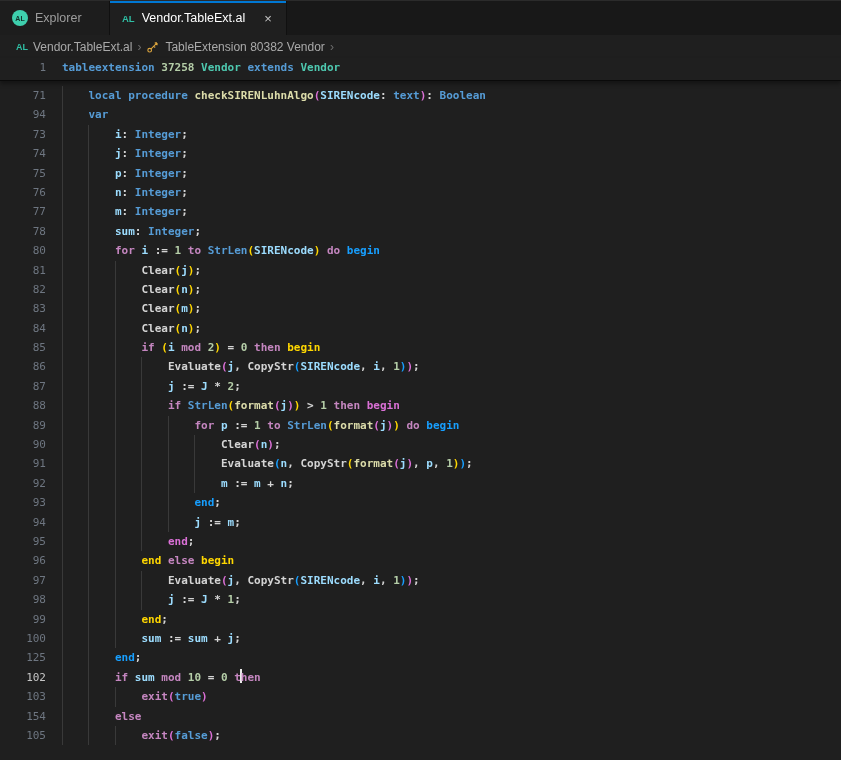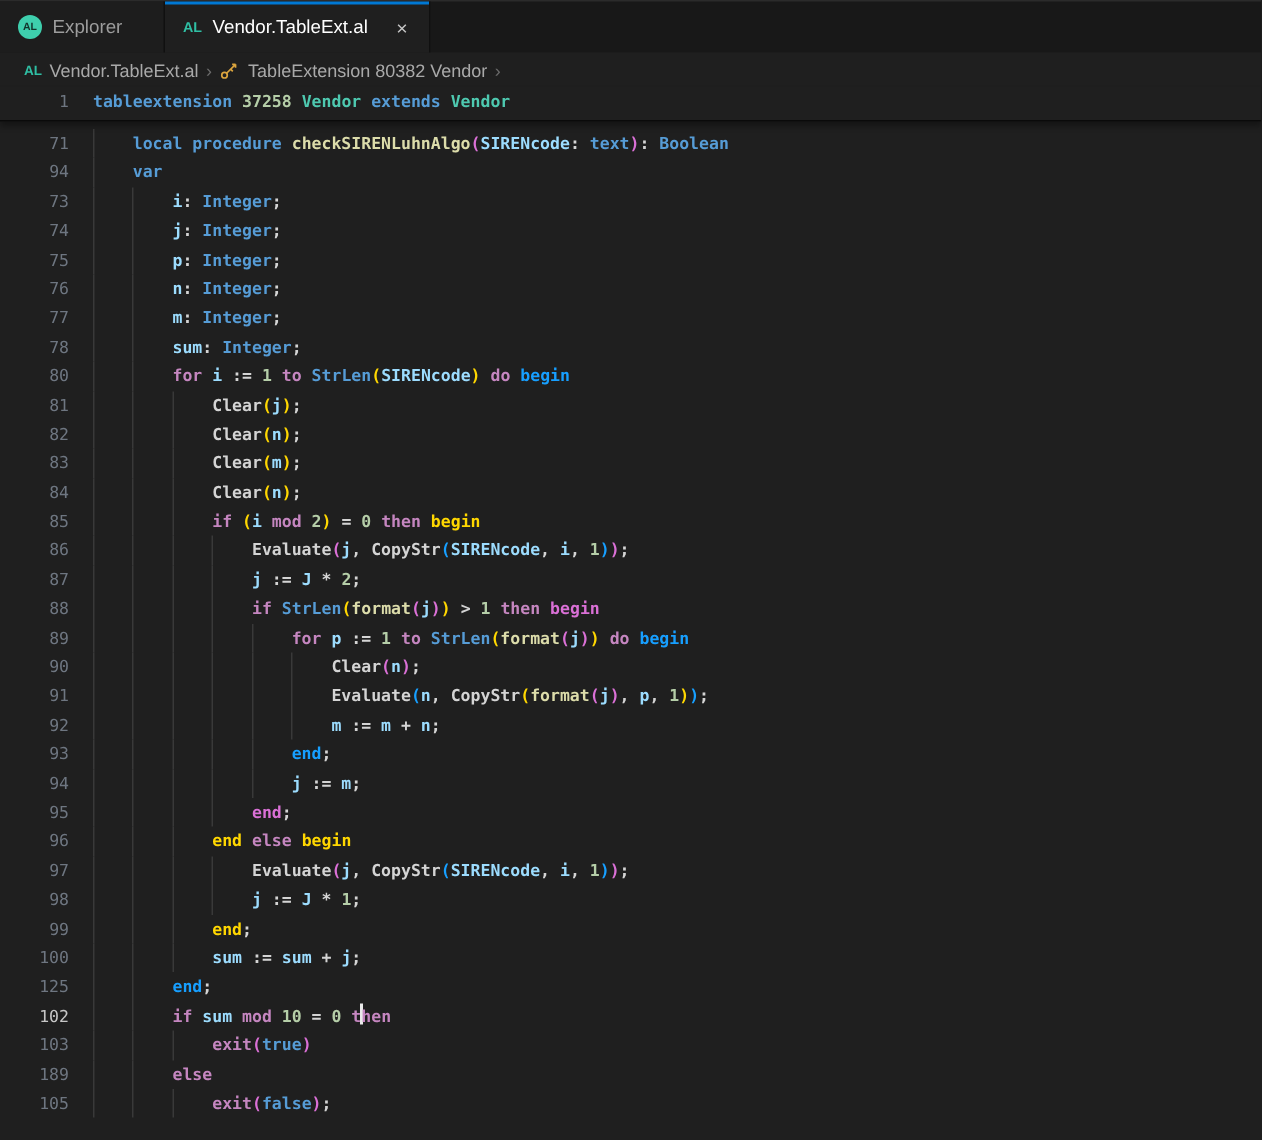--- a/index.html
+++ b/index.html
@@ -95,17 +95,17 @@
       <div class="row"><div class="gutter">94</div><div class="codecell mono"><span class="guide" style="left: 0px; background: rgb(57, 57, 57);"></span><span class="guide" style="left: 26.48px; background: rgb(57, 57, 57);"></span><span class="guide" style="left: 52.96px; background: rgb(57, 57, 57);"></span><span class="guide" style="left: 79.44px; background: rgb(57, 57, 57);"></span><span class="guide" style="left: 105.92px; background: rgb(57, 57, 57);"></span>                    <span style="color: rgb(156, 220, 254);">j</span><span style="color: rgb(212, 212, 212);"> := </span><span style="color: rgb(156, 220, 254);">m</span><span style="color: rgb(212, 212, 212);">;</span></div></div>
       <div class="row"><div class="gutter">95</div><div class="codecell mono"><span class="guide" style="left: 0px; background: rgb(57, 57, 57);"></span><span class="guide" style="left: 26.48px; background: rgb(57, 57, 57);"></span><span class="guide" style="left: 52.96px; background: rgb(57, 57, 57);"></span><span class="guide" style="left: 79.44px; background: rgb(57, 57, 57);"></span>                <span style="color: rgb(218, 112, 214);">end</span><span style="color: rgb(212, 212, 212);">;</span></div></div>
       <div class="row"><div class="gutter">96</div><div class="codecell mono"><span class="guide" style="left: 0px; background: rgb(57, 57, 57);"></span><span class="guide" style="left: 26.48px; background: rgb(57, 57, 57);"></span><span class="guide" style="left: 52.96px; background: rgb(57, 57, 57);"></span>            <span style="color: rgb(255, 215, 0);">end </span><span style="color: rgb(197, 134, 192);">else </span><span style="color: rgb(255, 215, 0);">begin</span></div></div>
       <div class="row"><div class="gutter">97</div><div class="codecell mono"><span class="guide" style="left: 0px; background: rgb(57, 57, 57);"></span><span class="guide" style="left: 26.48px; background: rgb(57, 57, 57);"></span><span class="guide" style="left: 52.96px; background: rgb(57, 57, 57);"></span><span class="guide" style="left: 79.44px; background: rgb(57, 57, 57);"></span>                <span style="color: rgb(212, 212, 212);">Evaluate</span><span style="color: rgb(218, 112, 214);">(</span><span style="color: rgb(156, 220, 254);">j</span><span style="color: rgb(212, 212, 212);">, </span><span style="color: rgb(212, 212, 212);">CopyStr</span><span style="color: rgb(23, 159, 255);">(</span><span style="color: rgb(156, 220, 254);">SIRENcode</span><span style="color: rgb(212, 212, 212);">, </span><span style="color: rgb(156, 220, 254);">i</span><span style="color: rgb(212, 212, 212);">, </span><span style="color: rgb(181, 206, 168);">1</span><span style="color: rgb(23, 159, 255);">)</span><span style="color: rgb(218, 112, 214);">)</span><span style="color: rgb(212, 212, 212);">;</span></div></div>
       <div class="row"><div class="gutter">98</div><div class="codecell mono"><span class="guide" style="left: 0px; background: rgb(57, 57, 57);"></span><span class="guide" style="left: 26.48px; background: rgb(57, 57, 57);"></span><span class="guide" style="left: 52.96px; background: rgb(57, 57, 57);"></span><span class="guide" style="left: 79.44px; background: rgb(57, 57, 57);"></span>                <span style="color: rgb(156, 220, 254);">j</span><span style="color: rgb(212, 212, 212);"> := </span><span style="color: rgb(156, 220, 254);">J</span><span style="color: rgb(212, 212, 212);"> * </span><span style="color: rgb(181, 206, 168);">1</span><span style="color: rgb(212, 212, 212);">;</span></div></div>
       <div class="row"><div class="gutter">99</div><div class="codecell mono"><span class="guide" style="left: 0px; background: rgb(57, 57, 57);"></span><span class="guide" style="left: 26.48px; background: rgb(57, 57, 57);"></span><span class="guide" style="left: 52.96px; background: rgb(57, 57, 57);"></span>            <span style="color: rgb(255, 215, 0);">end</span><span style="color: rgb(212, 212, 212);">;</span></div></div>
       <div class="row"><div class="gutter">100</div><div class="codecell mono"><span class="guide" style="left: 0px; background: rgb(57, 57, 57);"></span><span class="guide" style="left: 26.48px; background: rgb(57, 57, 57);"></span><span class="guide" style="left: 52.96px; background: rgb(57, 57, 57);"></span>            <span style="color: rgb(156, 220, 254);">sum</span><span style="color: rgb(212, 212, 212);"> := </span><span style="color: rgb(156, 220, 254);">sum</span><span style="color: rgb(212, 212, 212);"> + </span><span style="color: rgb(156, 220, 254);">j</span><span style="color: rgb(212, 212, 212);">;</span></div></div>
       <div class="row"><div class="gutter">125</div><div class="codecell mono"><span class="guide" style="left: 0px; background: rgb(57, 57, 57);"></span><span class="guide" style="left: 26.48px; background: rgb(57, 57, 57);"></span>        <span style="color: rgb(23, 159, 255);">end</span><span style="color: rgb(212, 212, 212);">;</span></div></div>
       <div class="row active"><div class="gutter">102</div><div class="codecell mono"><span class="guide" style="left: 0px; background: rgb(57, 57, 57);"></span><span class="guide" style="left: 26.48px; background: rgb(57, 57, 57);"></span>        <span style="color: rgb(197, 134, 192);">if </span><span style="color: rgb(156, 220, 254);">sum</span><span style="color: rgb(212, 212, 212);"> </span><span style="color: rgb(197, 134, 192);">mod </span><span style="color: rgb(181, 206, 168);">10</span><span style="color: rgb(212, 212, 212);"> = </span><span style="color: rgb(181, 206, 168);">0</span><span style="color: rgb(212, 212, 212);"> </span><span style="color: rgb(197, 134, 192);">t</span><span class="caret"></span><span style="color: rgb(197, 134, 192);">hen</span></div></div>
       <div class="row"><div class="gutter">103</div><div class="codecell mono"><span class="guide" style="left: 0px; background: rgb(57, 57, 57);"></span><span class="guide" style="left: 26.48px; background: rgb(57, 57, 57);"></span><span class="guide" style="left: 52.96px; background: rgb(57, 57, 57);"></span>            <span style="color: rgb(197, 134, 192);">exit</span><span style="color: rgb(218, 112, 214);">(</span><span style="color: rgb(86, 156, 214);">true</span><span style="color: rgb(218, 112, 214);">)</span></div></div>
-      <div class="row"><div class="gutter">189</div><div class="codecell mono"><span class="guide" style="left: 0px; background: rgb(57, 57, 57);"></span><span class="guide" style="left: 26.48px; background: rgb(57, 57, 57);"></span>        <span style="color: rgb(197, 134, 192);">else</span></div></div>
+      <div class="row"><div class="gutter">154</div><div class="codecell mono"><span class="guide" style="left: 0px; background: rgb(57, 57, 57);"></span><span class="guide" style="left: 26.48px; background: rgb(57, 57, 57);"></span>        <span style="color: rgb(197, 134, 192);">else</span></div></div>
       <div class="row"><div class="gutter">105</div><div class="codecell mono"><span class="guide" style="left: 0px; background: rgb(57, 57, 57);"></span><span class="guide" style="left: 26.48px; background: rgb(57, 57, 57);"></span><span class="guide" style="left: 52.96px; background: rgb(57, 57, 57);"></span>            <span style="color: rgb(197, 134, 192);">exit</span><span style="color: rgb(218, 112, 214);">(</span><span style="color: rgb(86, 156, 214);">false</span><span style="color: rgb(218, 112, 214);">)</span><span style="color: rgb(212, 212, 212);">;</span></div></div>
     </div>
 
 </div>
 
 </body></html>

